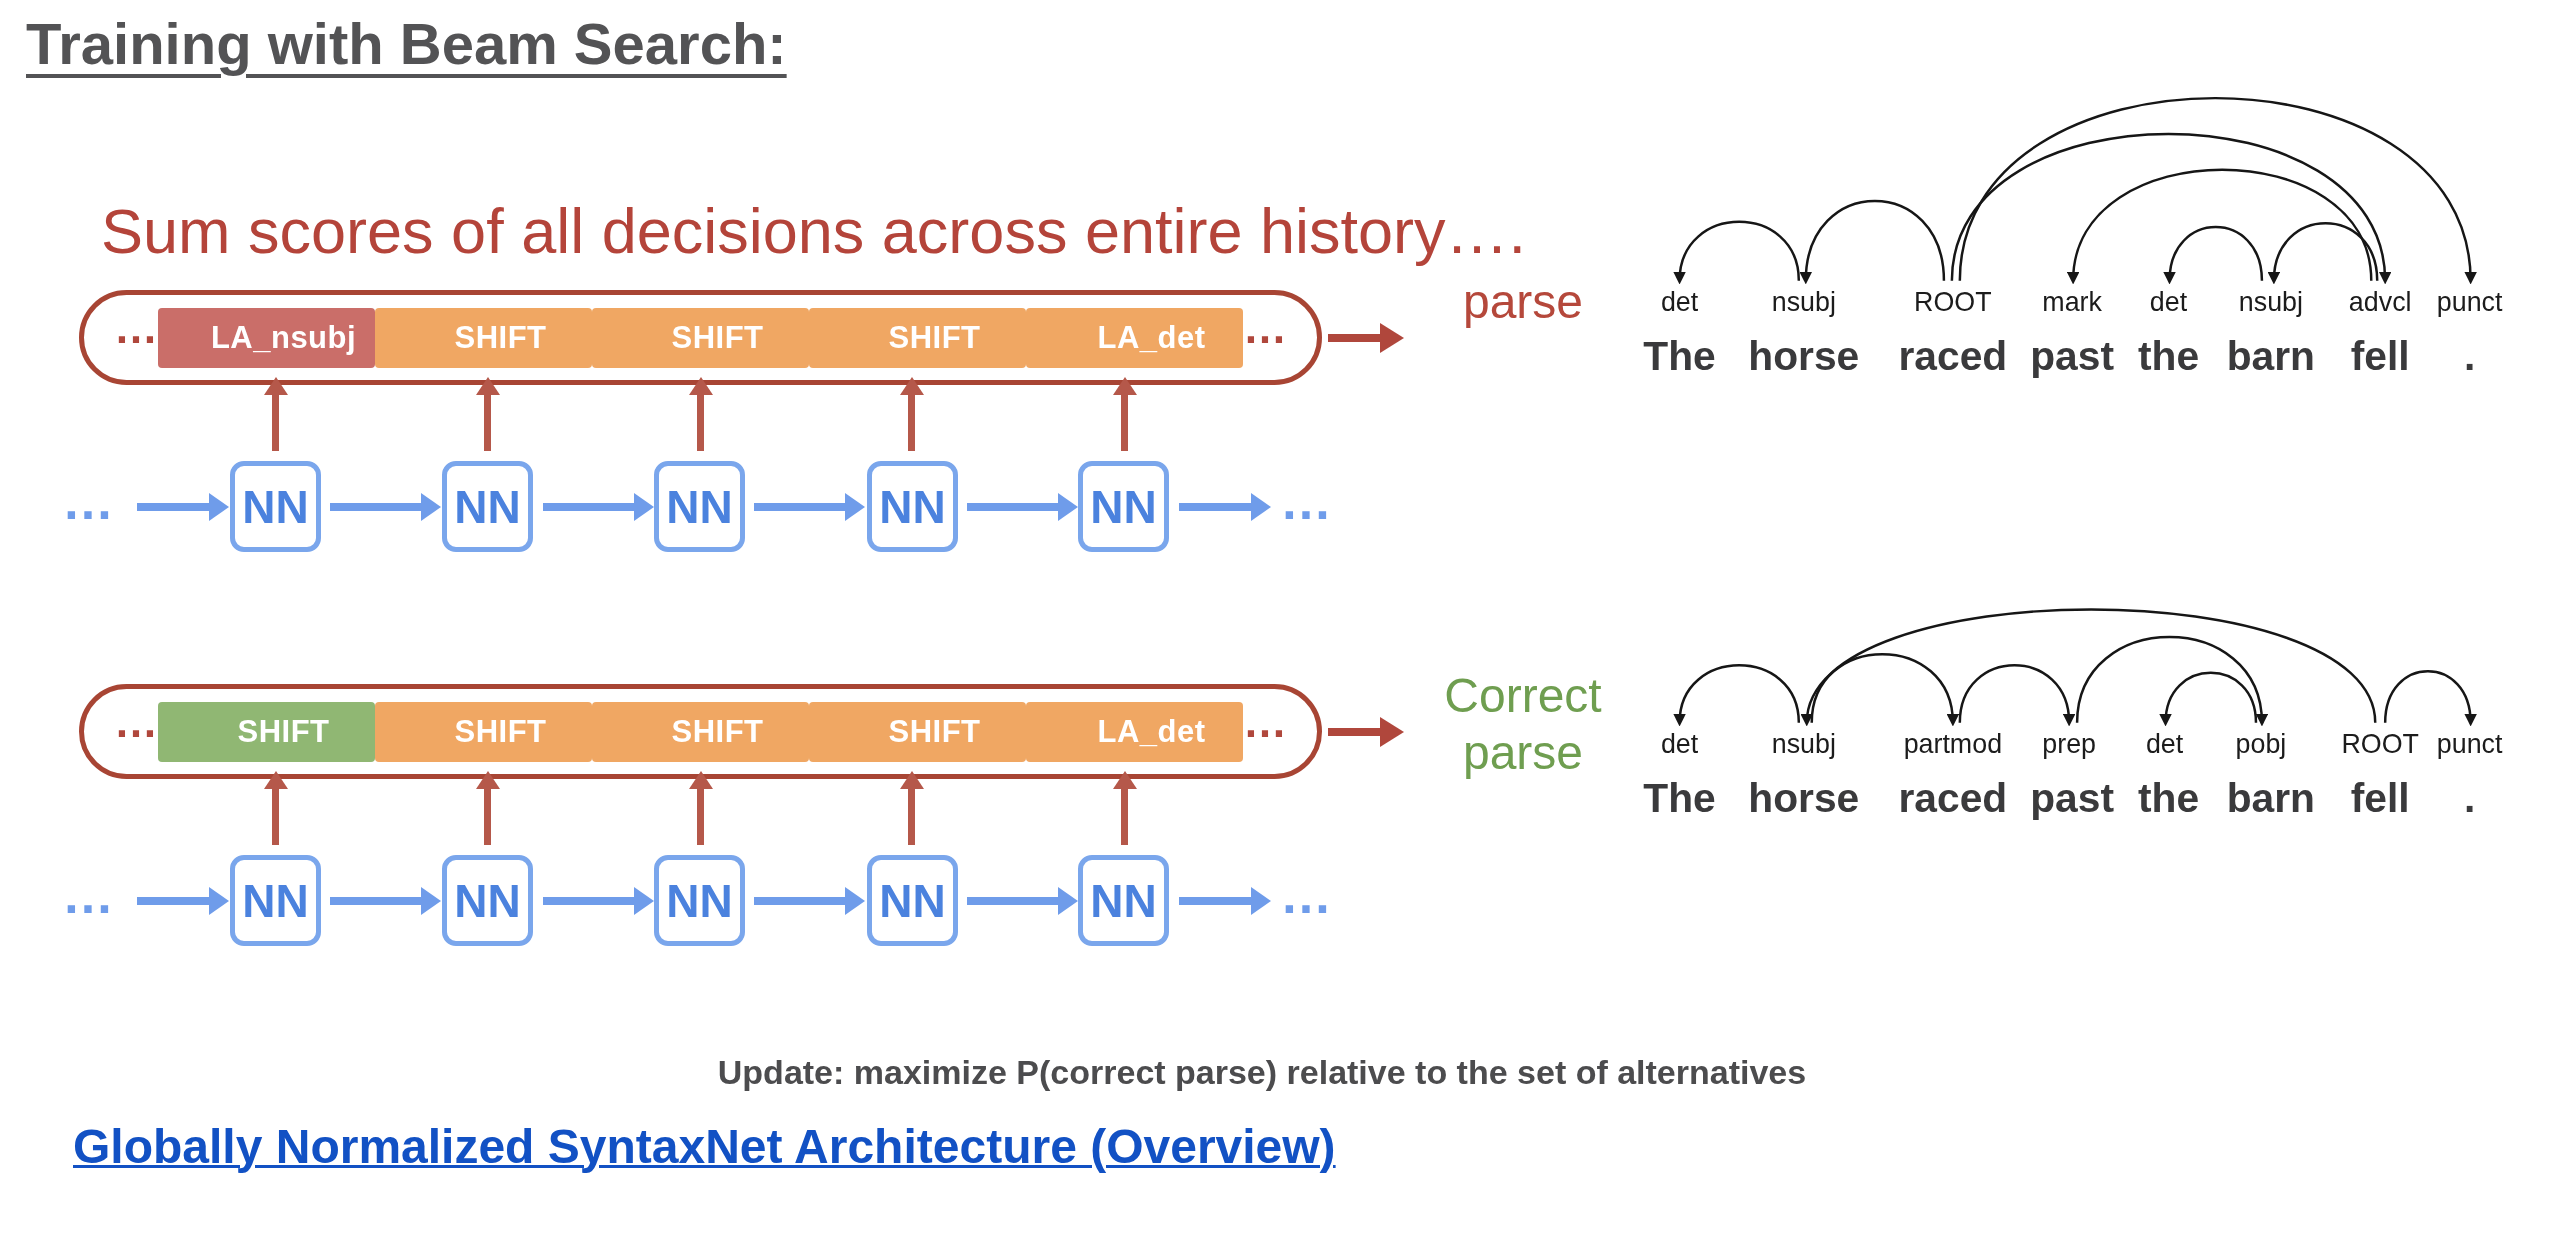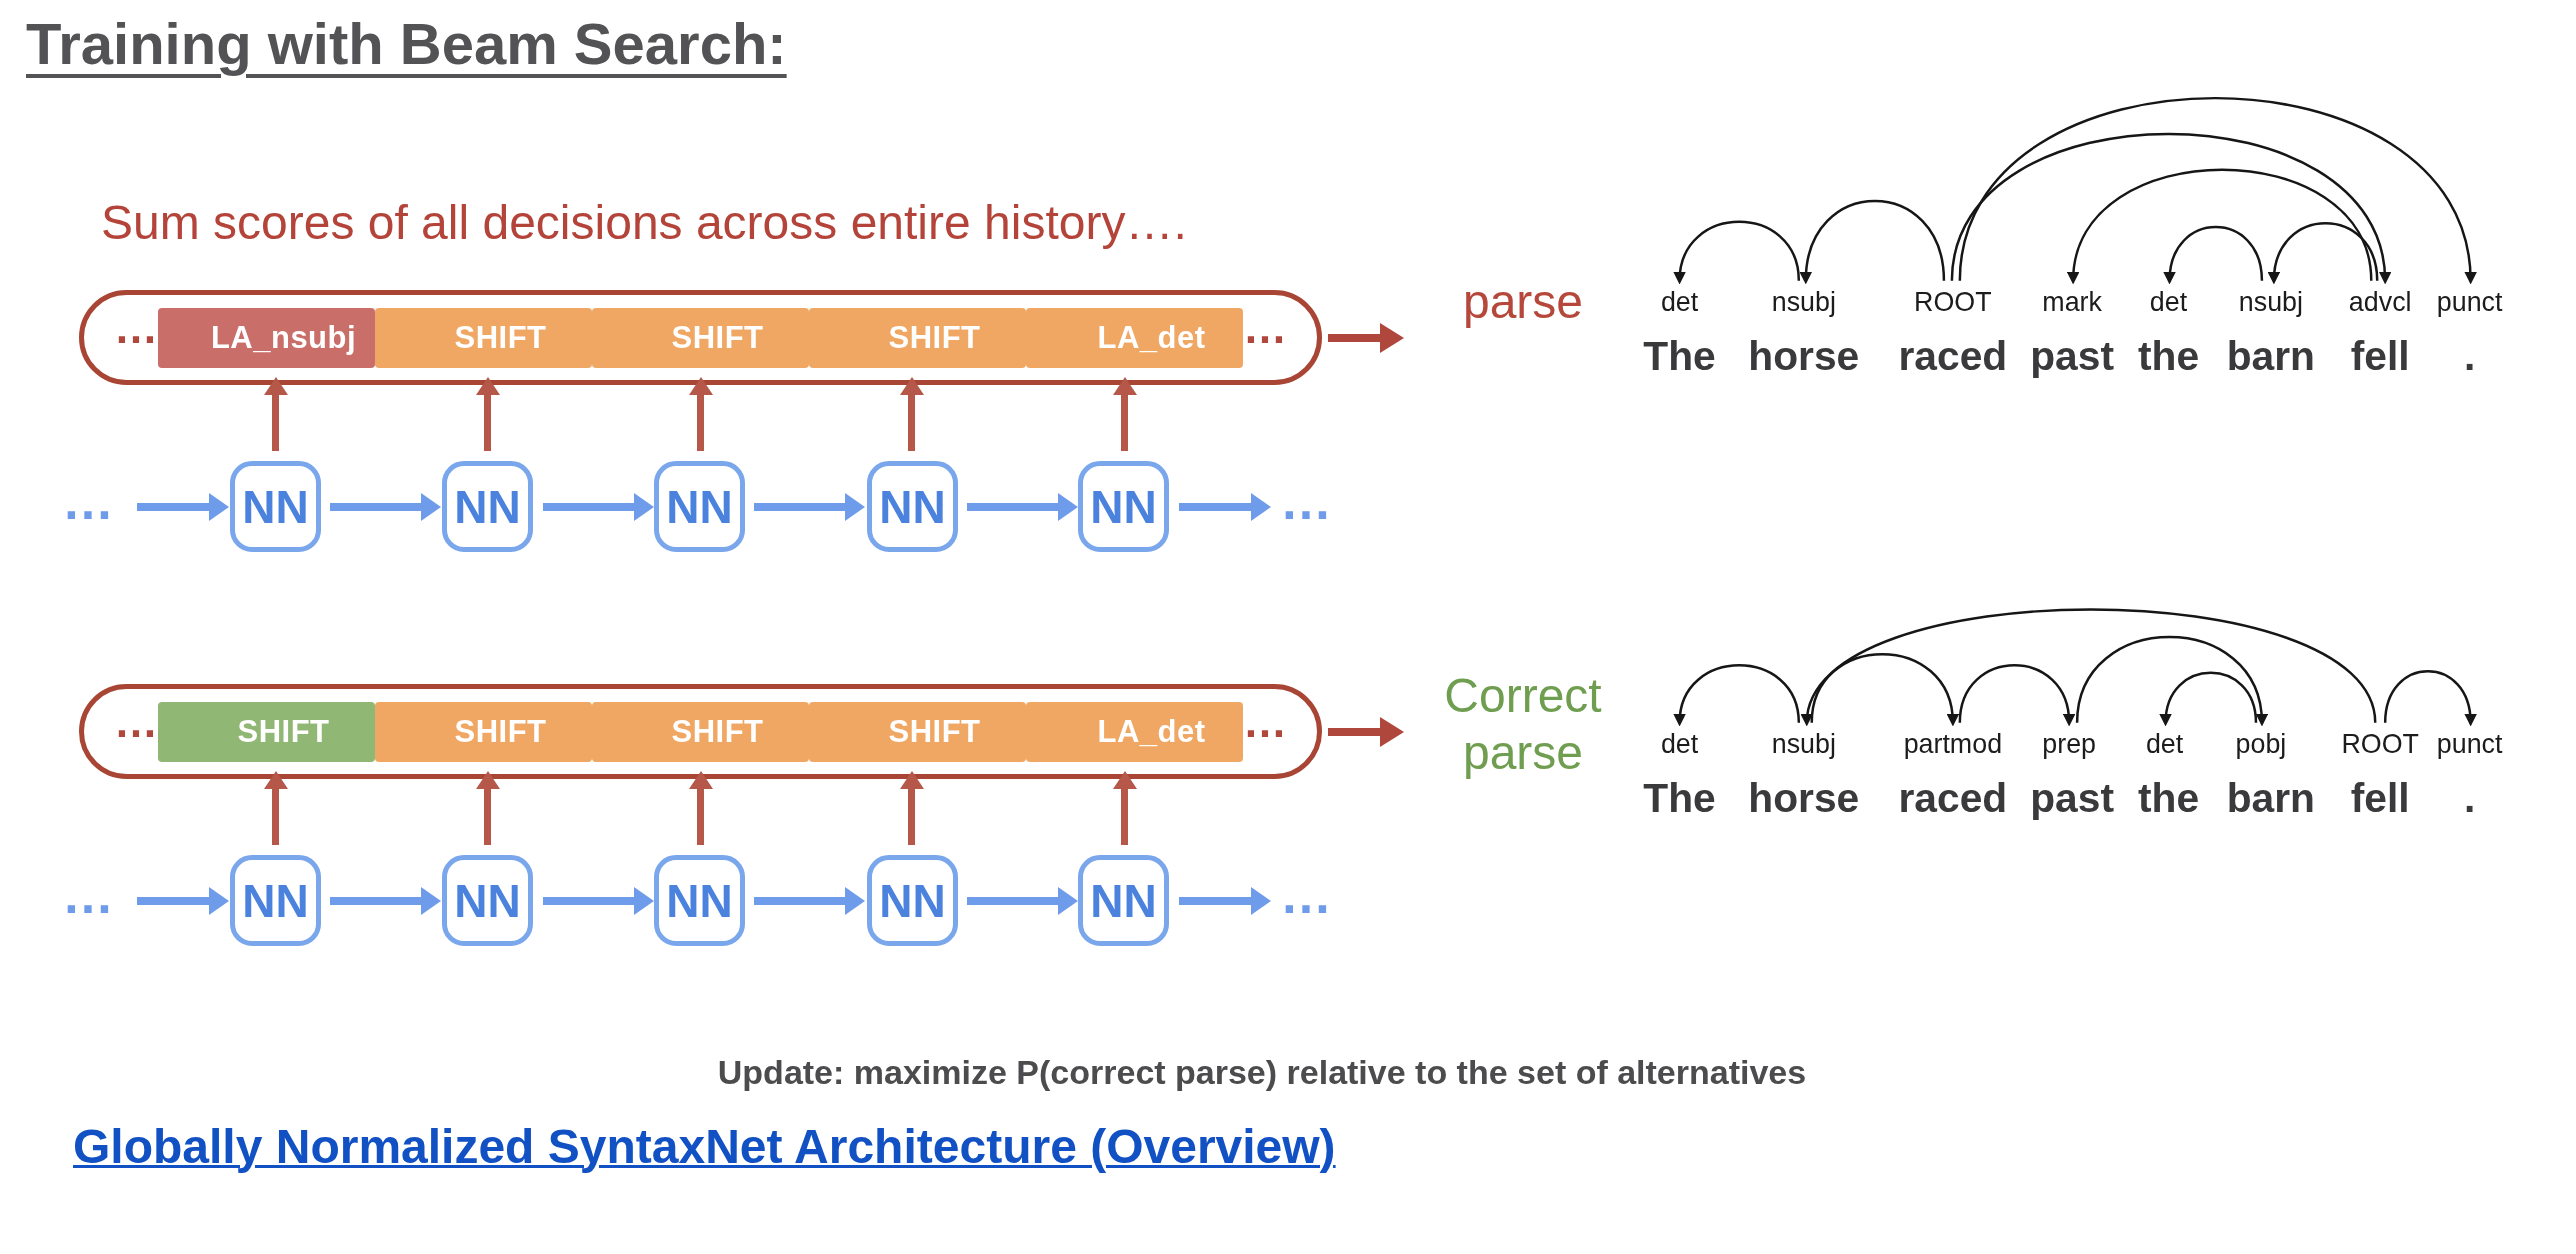--- a/index.html
+++ b/index.html
@@ -9,21 +9,21 @@
   }
 
   
   .title {
     position:absolute; left:26px; top:10px;
     font-size:58px; font-weight:bold; color:#535355;
     text-decoration:underline; text-decoration-thickness:4px; text-underline-offset:10px;
   }
   .subtitle {
     position:absolute; left:101px; top:195px;
-    font-size:48px; color:#b4443a;
+    font-size:63px; color:#b4443a;
   }
   .update-text {
     position:absolute; left:0; right:0; top:1053px; text-align:center;
     font-size:34px; font-weight:bold; color:#4c4c4e;
   }
   .footer-link {
     position:absolute; left:26px; top:1119px;
     font-size:48px; font-weight:bold; color:#1251c4;
     text-decoration:underline; text-decoration-thickness:3px; cursor:pointer;margin-left:47px;
   }
@@ -69,21 +69,21 @@
   .up-arrow { position:absolute; top:103px; width:7px; height:58px; background:#b5584a; }
   .up-arrow::before {
     content:""; position:absolute; top:-16px; left:-8.4px;
     border-left:12px solid transparent; border-right:12px solid transparent;
     border-bottom:18px solid #b5584a;
   }
   .u1{left:272px} .u2{left:484px} .u3{left:697px} .u4{left:908px} .u5{left:1121px}
 
   .nn-box {
     position:absolute; top:171px; width:91px; height:91px; box-sizing:border-box;
-    border:5px solid #7aa6ec; border-radius:22px; background:#ffffff;
+    border:5px solid #7aa6ec; border-radius:14px; background:#ffffff;
     display:flex; align-items:center; justify-content:center;
     font-size:46px; font-weight:bold; color:#4b82de;
   }
   .nn1{left:230px} .nn2{left:442px} .nn3{left:654px} .nn4{left:867px} .nn5{left:1078px}
 
   .blue-arrow { position:absolute; top:213px; height:8px; background:#6f9cea; }
   .blue-arrow::after {
     content:""; position:absolute; left:100%; top:-10px;
     border-top:14px solid transparent; border-bottom:14px solid transparent;
     border-left:20px solid #6f9cea;

